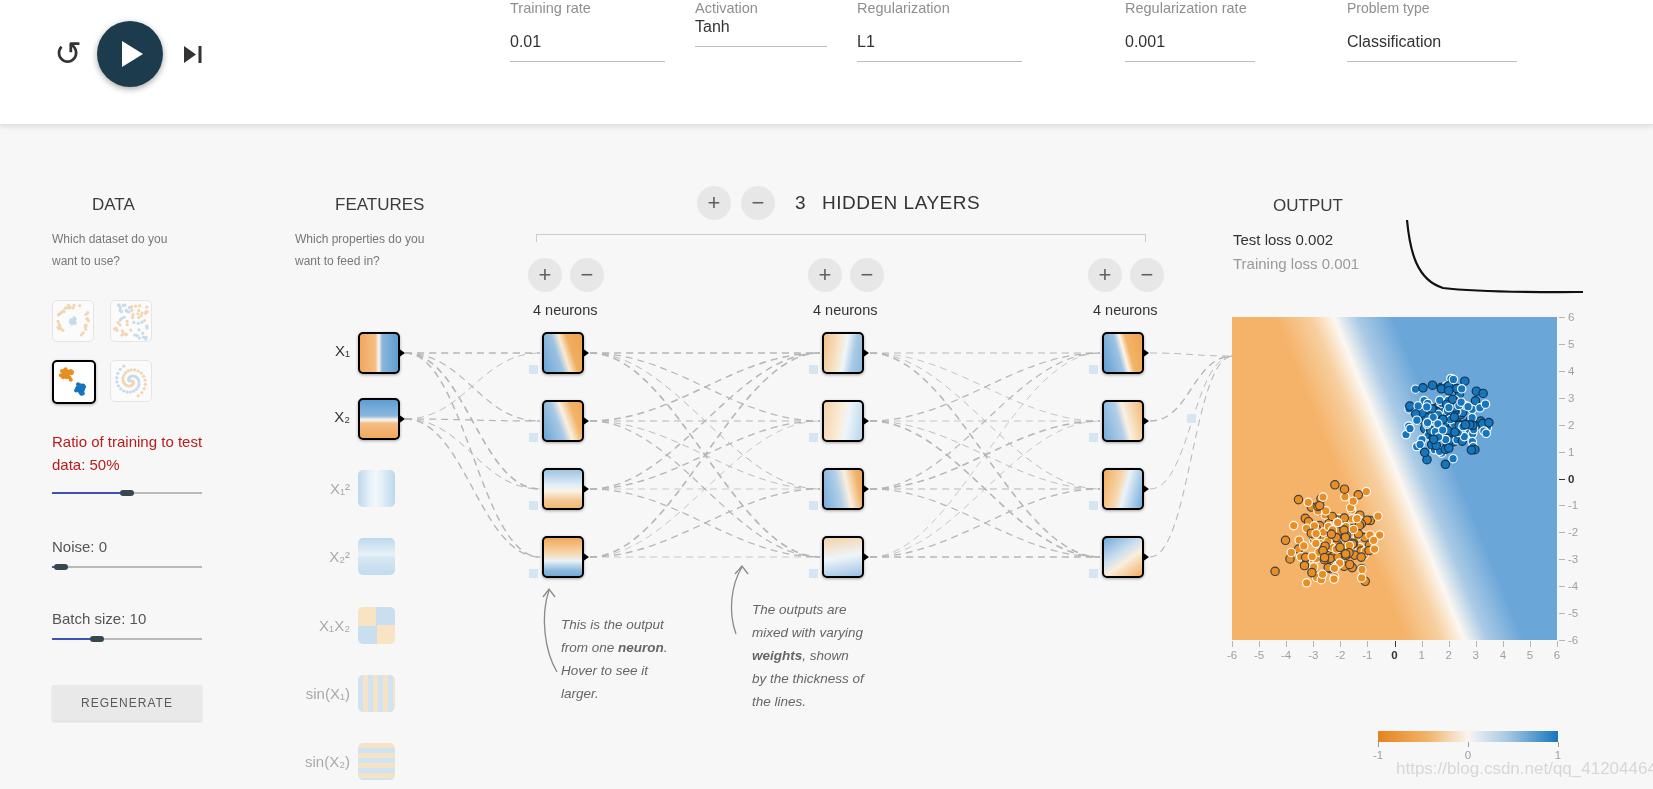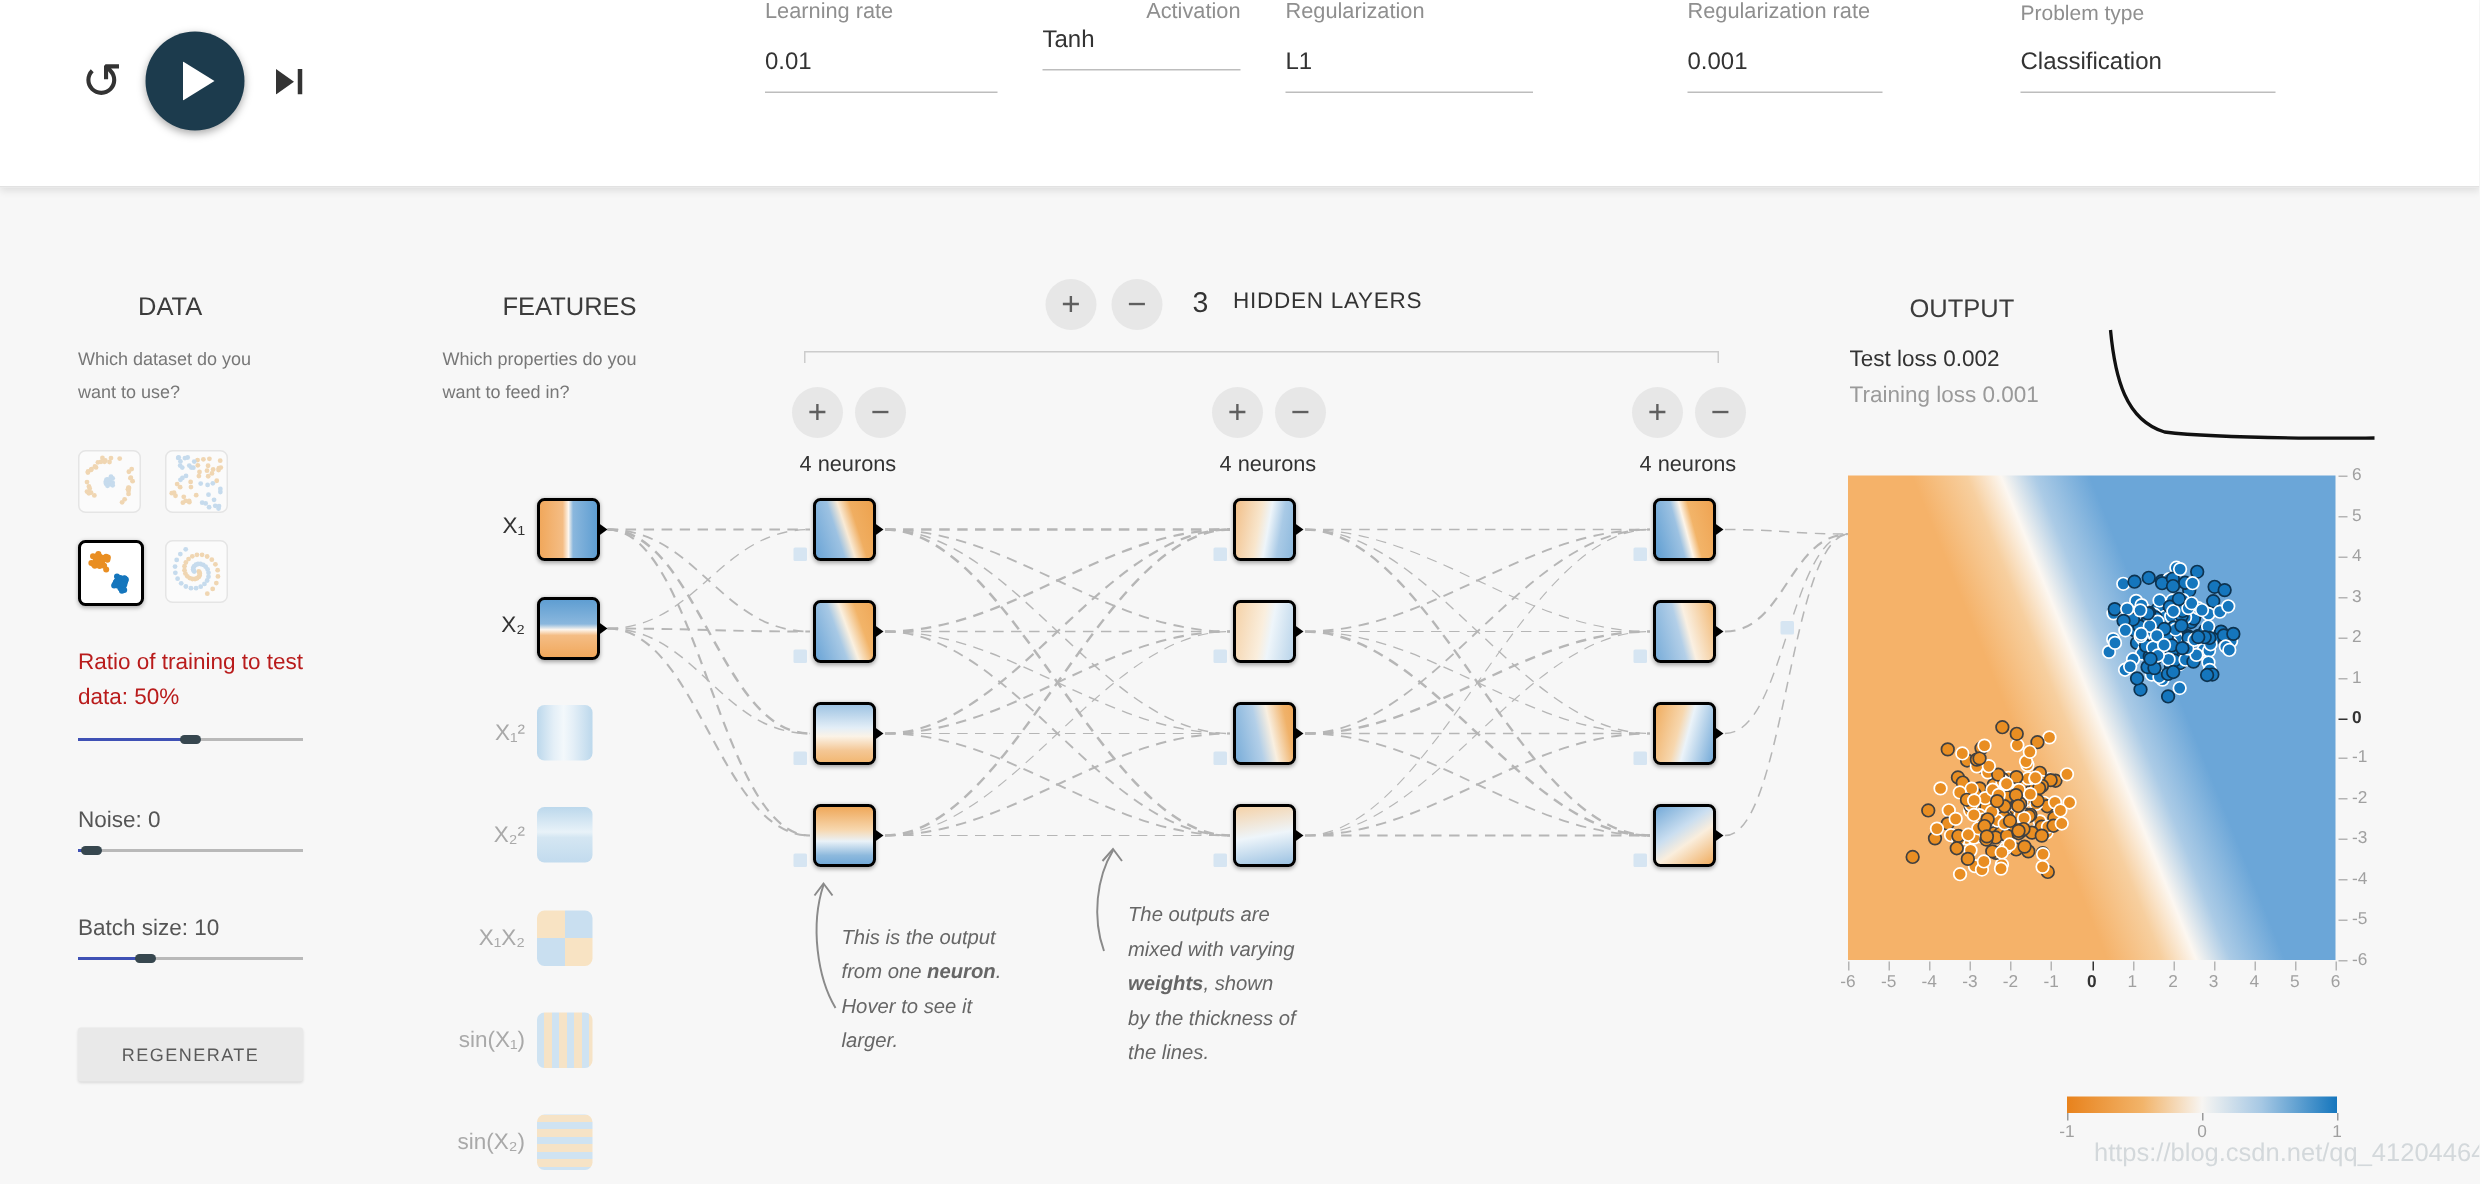--- a/index.html
+++ b/index.html
@@ -34,21 +34,21 @@
   .tile{position:absolute;border-radius:5px;}
   .tile.active{border:2px solid #000;box-shadow:0 1px 3px rgba(0,0,0,.35);cursor:pointer;}
   .tile.inactive{cursor:pointer;}
   .nub{position:absolute;left:100%;top:50%;margin-top:-5px;width:0;height:0;
        border-top:5px solid transparent;border-bottom:5px solid transparent;border-left:7px solid #000;}
   .bias{position:absolute;width:9px;height:9px;background:#d6e5f2;border-radius:1px;}
   .pmBtn{position:absolute;width:34px;height:34px;border-radius:50%;border:none;background:#e7e7e7;
          color:#5f5f5f;font-size:22px;line-height:32px;text-align:center;cursor:pointer;padding:0;
          font-family:"Liberation Sans",sans-serif;}
   #netCount{position:absolute;left:795px;top:192px;font-size:19px;color:#333;}
-  #netHeading{position:absolute;left:822px;top:192px;font-size:15px;color:#333;letter-spacing:.5px;}
+  #netHeading{position:absolute;left:822px;top:192px;font-size:19px;color:#333;letter-spacing:.5px;}
   #bracket{position:absolute;left:536px;top:234px;width:608px;height:7px;
            border-top:1px solid #ccc;border-left:1px solid #ccc;border-right:1px solid #ccc;}
   .neuronsLbl{position:absolute;font-size:14.5px;color:#333;}
   .anno{position:absolute;font-size:13.5px;font-style:italic;color:#666;line-height:23px;}
   
   #outTitle{position:absolute;left:1233px;top:196px;}
   .lossLine{position:absolute;left:1233px;font-size:15px;}
   #chart{position:absolute;left:1232px;top:317px;width:325px;height:323px;
          background:linear-gradient(68deg,#f5b269 0%,#f5b269 38%,#f7cf9f 46%,#fcf7f1 51%,#abcbe6 56%,#6ba6d8 64%,#6ba6d8 100%);}
   .tickLbl{position:absolute;font-size:11.5px;color:#a0a0a0;text-align:center;}
@@ -76,26 +76,26 @@
         </svg>
     </button>
     <button id="stepBtn">
       <svg width="20" height="17" viewBox="0 0 20 17">
           <polygon points="0,0 12,8.5 0,17" fill="#333"></polygon>
           <rect x="14.5" y="0" width="3" height="17" fill="#333"></rect>
         </svg>
     </button>
     <div id="params">
         <div style="position: absolute; left: 510px; top: 0px; width: 155px;">
-          <div style="position: static; font-size: 14.5px; color: rgb(143, 143, 143);">Learning rate</div>
+          <div style="position: static; font-size: 14.5px; color: rgb(143, 143, 143);">Training rate</div>
           <div style="position: static; font-size: 16px; color: rgb(51, 51, 51); margin-top: 17px; cursor: pointer;">0.01</div>
           <div style="position: static; height: 1px; background: rgb(189, 189, 189); margin-top: 10px;"></div>
         </div>
         <div style="position: absolute; left: 695px; top: 0px; width: 132px;">
-          <div style="position: static; font-size: 14.5px; color: rgb(143, 143, 143); text-align: right;">Activation</div>
+          <div style="position: static; font-size: 14.5px; color: rgb(143, 143, 143);">Activation</div>
           <div style="position: static; font-size: 16px; color: rgb(51, 51, 51); margin-top: 2px; cursor: pointer;">Tanh</div>
           <div style="position: static; height: 1px; background: rgb(189, 189, 189); margin-top: 10px;"></div>
         </div>
         <div style="position: absolute; left: 857px; top: 0px; width: 165px;">
           <div style="position: static; font-size: 14.5px; color: rgb(143, 143, 143);">Regularization</div>
           <div style="position: static; font-size: 16px; color: rgb(51, 51, 51); margin-top: 17px; cursor: pointer;">L1</div>
           <div style="position: static; height: 1px; background: rgb(189, 189, 189); margin-top: 10px;"></div>
         </div>
         <div style="position: absolute; left: 1125px; top: 0px; width: 130px;">
           <div style="position: static; font-size: 14.5px; color: rgb(143, 143, 143);">Regularization rate</div>

